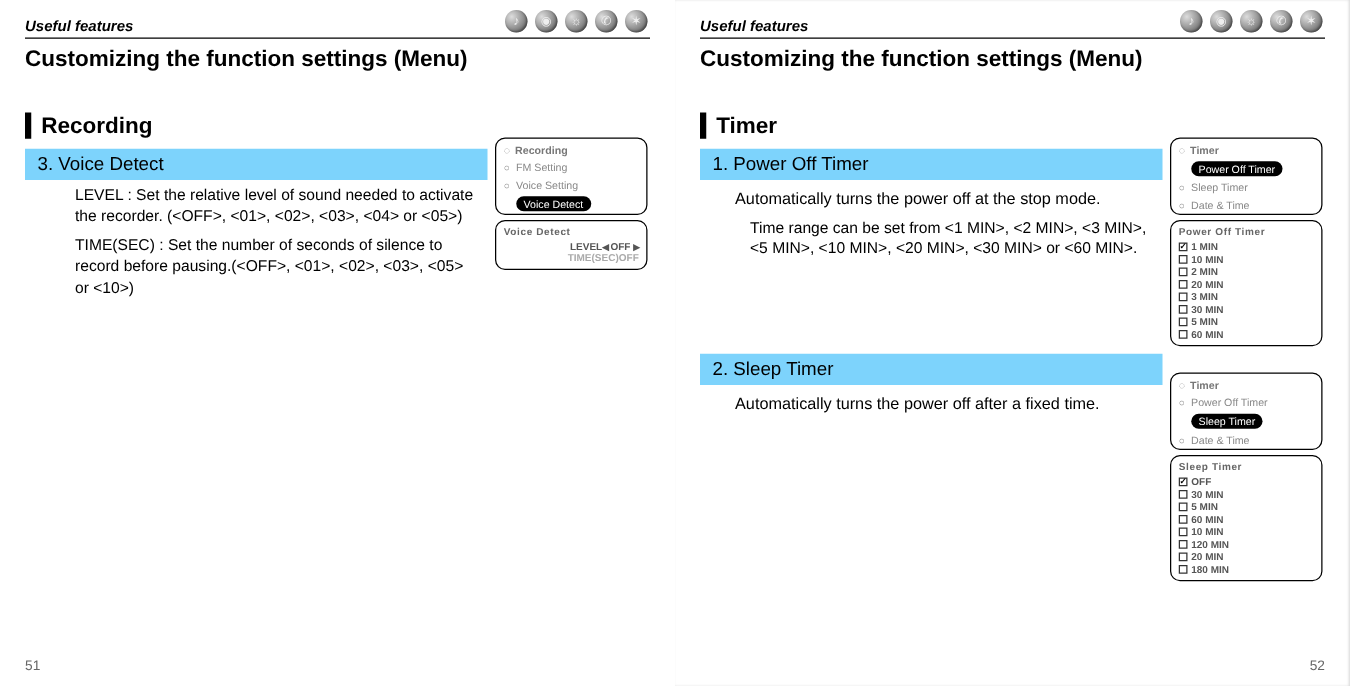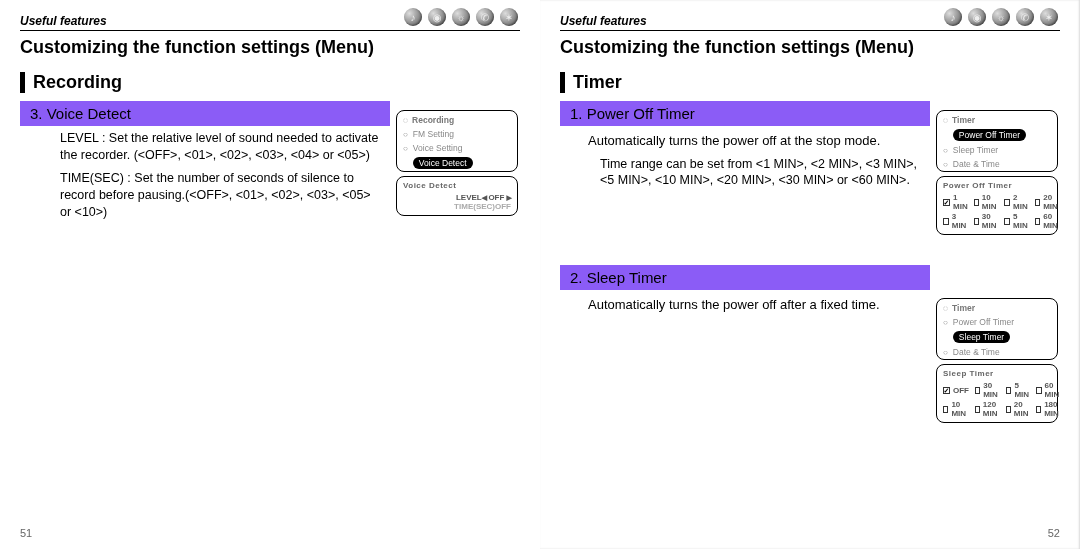--- a/index.html
+++ b/index.html
@@ -9,38 +9,38 @@
   .page-divider { box-shadow: -1px 0 2px rgba(0,0,0,.15) inset; }
 
   .kicker { font-style: italic; font-weight: 700; font-size: 12px; margin-bottom: 2px; }
   .hairline { border: none; border-top: 1.5px solid #000; margin-bottom: 6px; }
 
   .icon-row { position: absolute; top: 8px; right: 22px; display: flex; gap: 6px; }
   .icon-row .ic { width: 18px; height: 18px; border-radius: 50%; background:
       radial-gradient(circle at 30% 30%, #ddd, #888 60%, #555); box-shadow: inset -1px -1px 2px rgba(0,0,0,.4);
       display: flex; align-items: center; justify-content: center; font-size: 10px; color:#eee; }
 
-  .page-title { font-size: 18px; font-weight: 700; margin-bottom: 14px; }
+  .page-title { font-size: 18px; font-weight: 700; margin-bottom: 32px; }
   .section-heading { font-size: 18px; font-weight: 700; border-left: 5px solid #000; padding-left: 8px; margin-bottom: 8px; }
 
-  .gray-band { background: #8b5cf6; padding: 4px 10px; font-size: 15px; width: 370px; margin-bottom: 4px; }
+  .gray-band { background: #7dd3fc; padding: 4px 10px; font-size: 15px; width: 370px; margin-bottom: 4px; }
   .body-text { font-size: 13px; line-height: 1.35; padding: 2px 6px 6px 28px; width: 370px; }
   .sub-text  { font-size: 12.5px; line-height: 1.35; padding: 0 6px 6px 40px; width: 370px; }
 
   .menu-box { position: absolute; width: 122px; border: 1.5px solid #000; border-radius: 8px; background:#fff; font-size: 8.5px; }
   .menu-box .hdr { padding: 4px 6px 2px; font-weight: 700; color:#777; display:flex; align-items:center; gap:4px; }
   .menu-box .row { padding: 2px 6px; display:flex; align-items:center; gap:5px; color:#888; }
   .menu-box .row.sel { color:#fff; }
   .menu-box .row.sel .pill { background:#000; color:#fff; border-radius:6px; padding:1px 6px; display:inline-block; }
   .menu-box .row .bullet { font-size:8px; }
   .menu-box + .sub-box { margin-top:4px; }
 
   .sub-box { border:1.5px solid #000; border-radius:8px; padding:4px 6px; width:122px; font-size:8px; background:#fff; }
   .sub-box .sub-title { font-weight:700; letter-spacing:.5px; margin-bottom:3px; color:#666; }
-  .sub-box .grid { display:grid; grid-template-columns: 1fr 1fr 1fr 1fr; column-gap:6px; row-gap:1px; }
+  .sub-box .grid { display:grid; grid-template-columns: 1fr; column-gap:6px; row-gap:1px; }
   .sub-box .opt { display:flex; align-items:center; gap:3px; font-weight:700; color:#555; }
   .sub-box .cbx { width:7px; height:7px; border:1px solid #333; display:inline-flex; align-items:center; justify-content:center; font-size:7px; line-height:1; }
   .sub-box .cbx.chk::after { content:"✓"; font-size:7px; color:#000; }
 
   .sub-box.level .kv { display:flex; justify-content:flex-end; font-weight:700; color:#555; }
   .sub-box.level .kv.dim { color:#aaa; font-weight:700; }
   .sub-box.level .arrows { font-size:7px; letter-spacing:-1px; }
 
   .page-num { position:absolute; bottom:10px; font-size:11px; color:#666; }
   .page-num.left { left:20px; }

